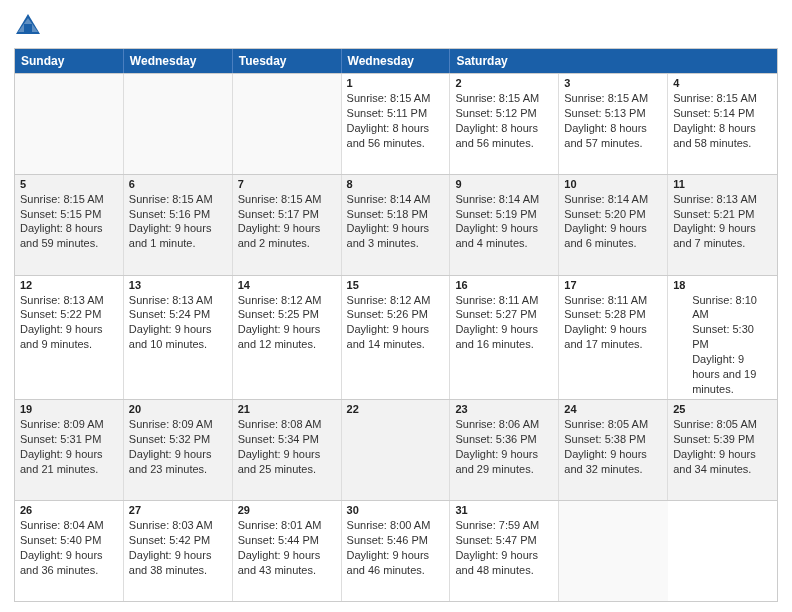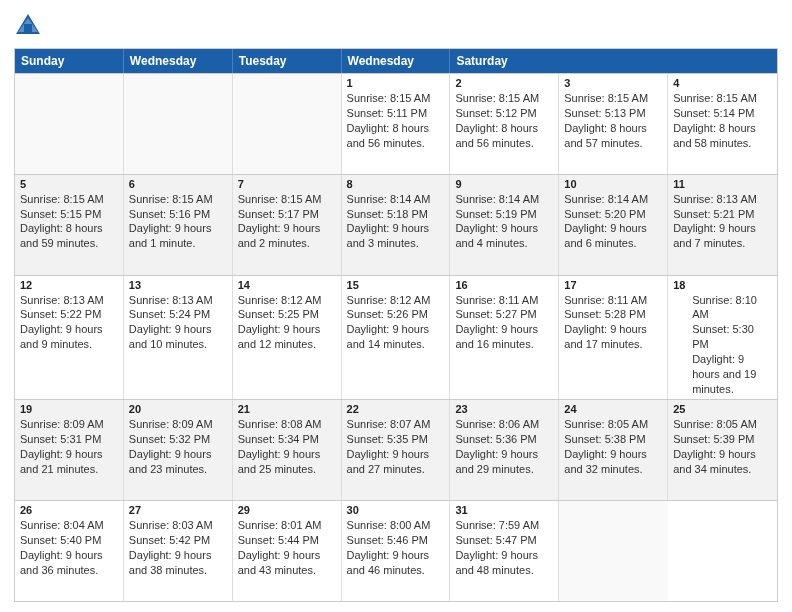--- a/index.html
+++ b/index.html
@@ -269,23 +269,20 @@
 Daylight: 9 hours and 23 minutes.</div>
           </div>
           <div class="cal-cell shaded">
             <div class="day-num">21</div>
             <div class="cell-text" style="white-space: pre-line;">Sunrise: 8:08 AM
 Sunset: 5:34 PM
 Daylight: 9 hours and 25 minutes.</div>
           </div>
           <div class="cal-cell shaded">
             <div class="day-num">22</div>
-            <div class="cell-text" style="white-space: pre-line;">Sunrise: 8:07 AM
-Sunset: 5:35 PM
-Daylight: 9 hours and 27 minutes.</div>
           </div>
           <div class="cal-cell shaded">
             <div class="day-num">23</div>
             <div class="cell-text" style="white-space: pre-line;">Sunrise: 8:06 AM
 Sunset: 5:36 PM
 Daylight: 9 hours and 29 minutes.</div>
           </div>
           <div class="cal-cell shaded">
             <div class="day-num">24</div>
             <div class="cell-text" style="white-space: pre-line;">Sunrise: 8:05 AM

